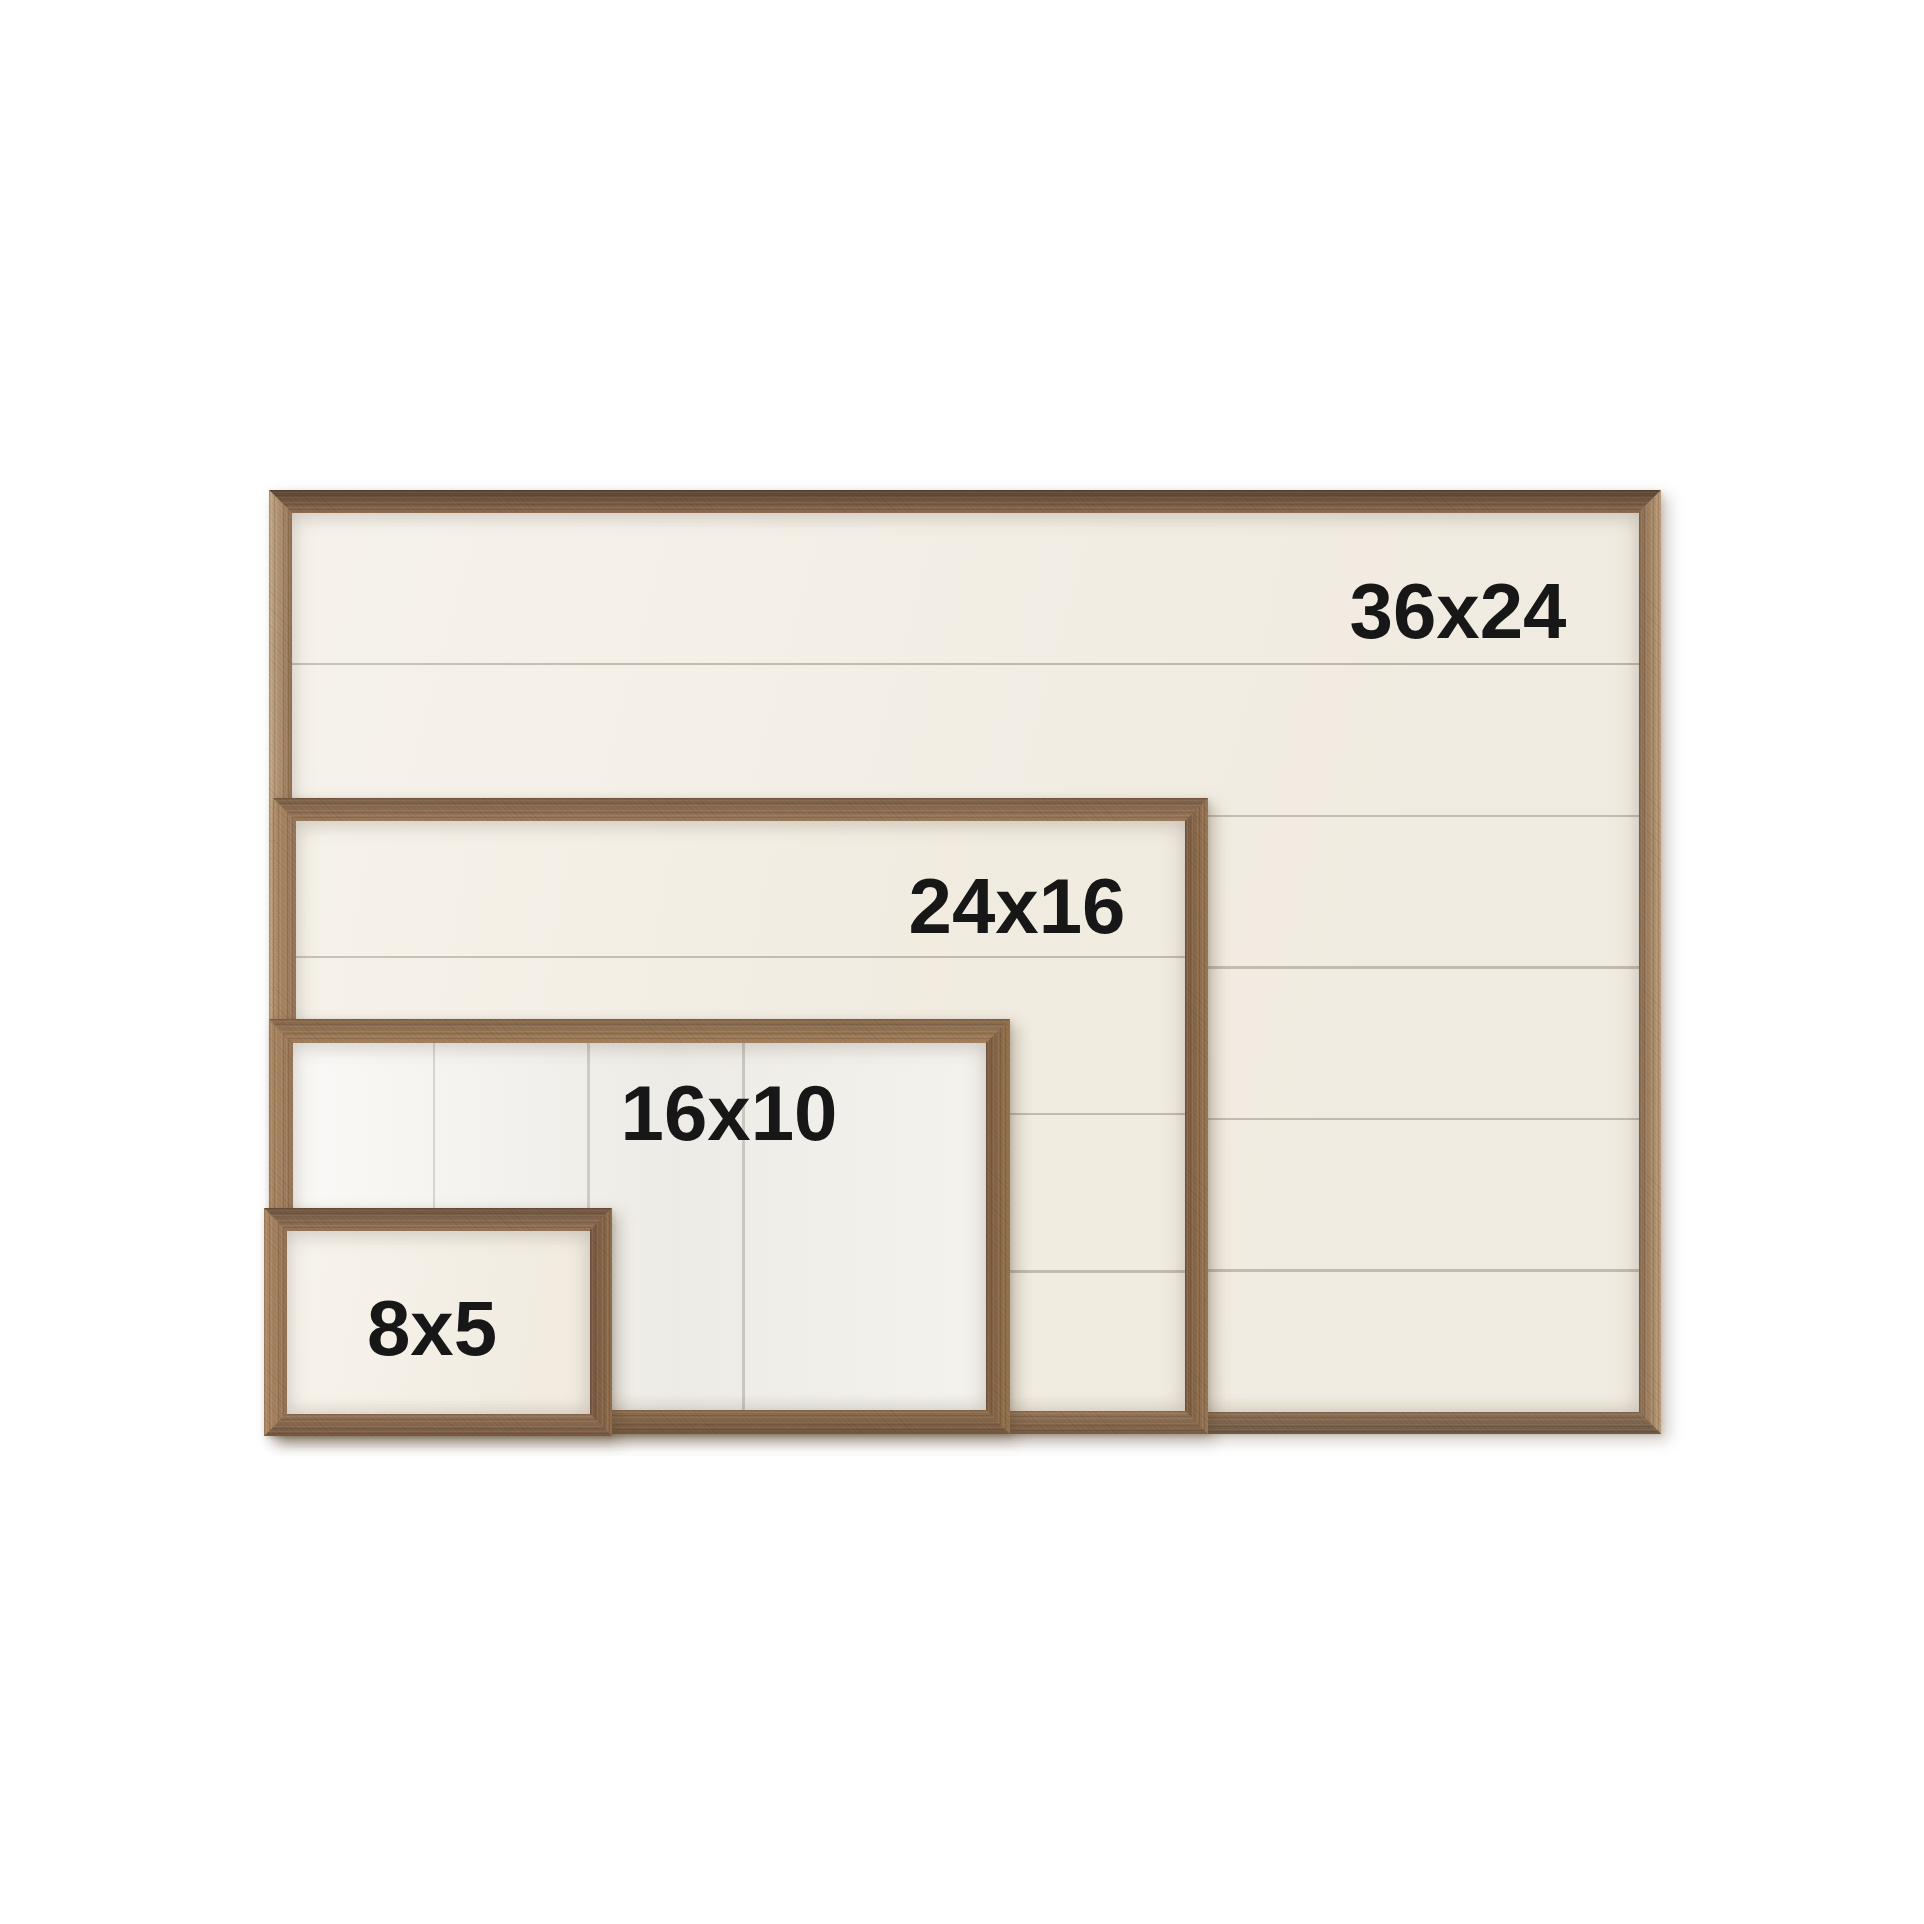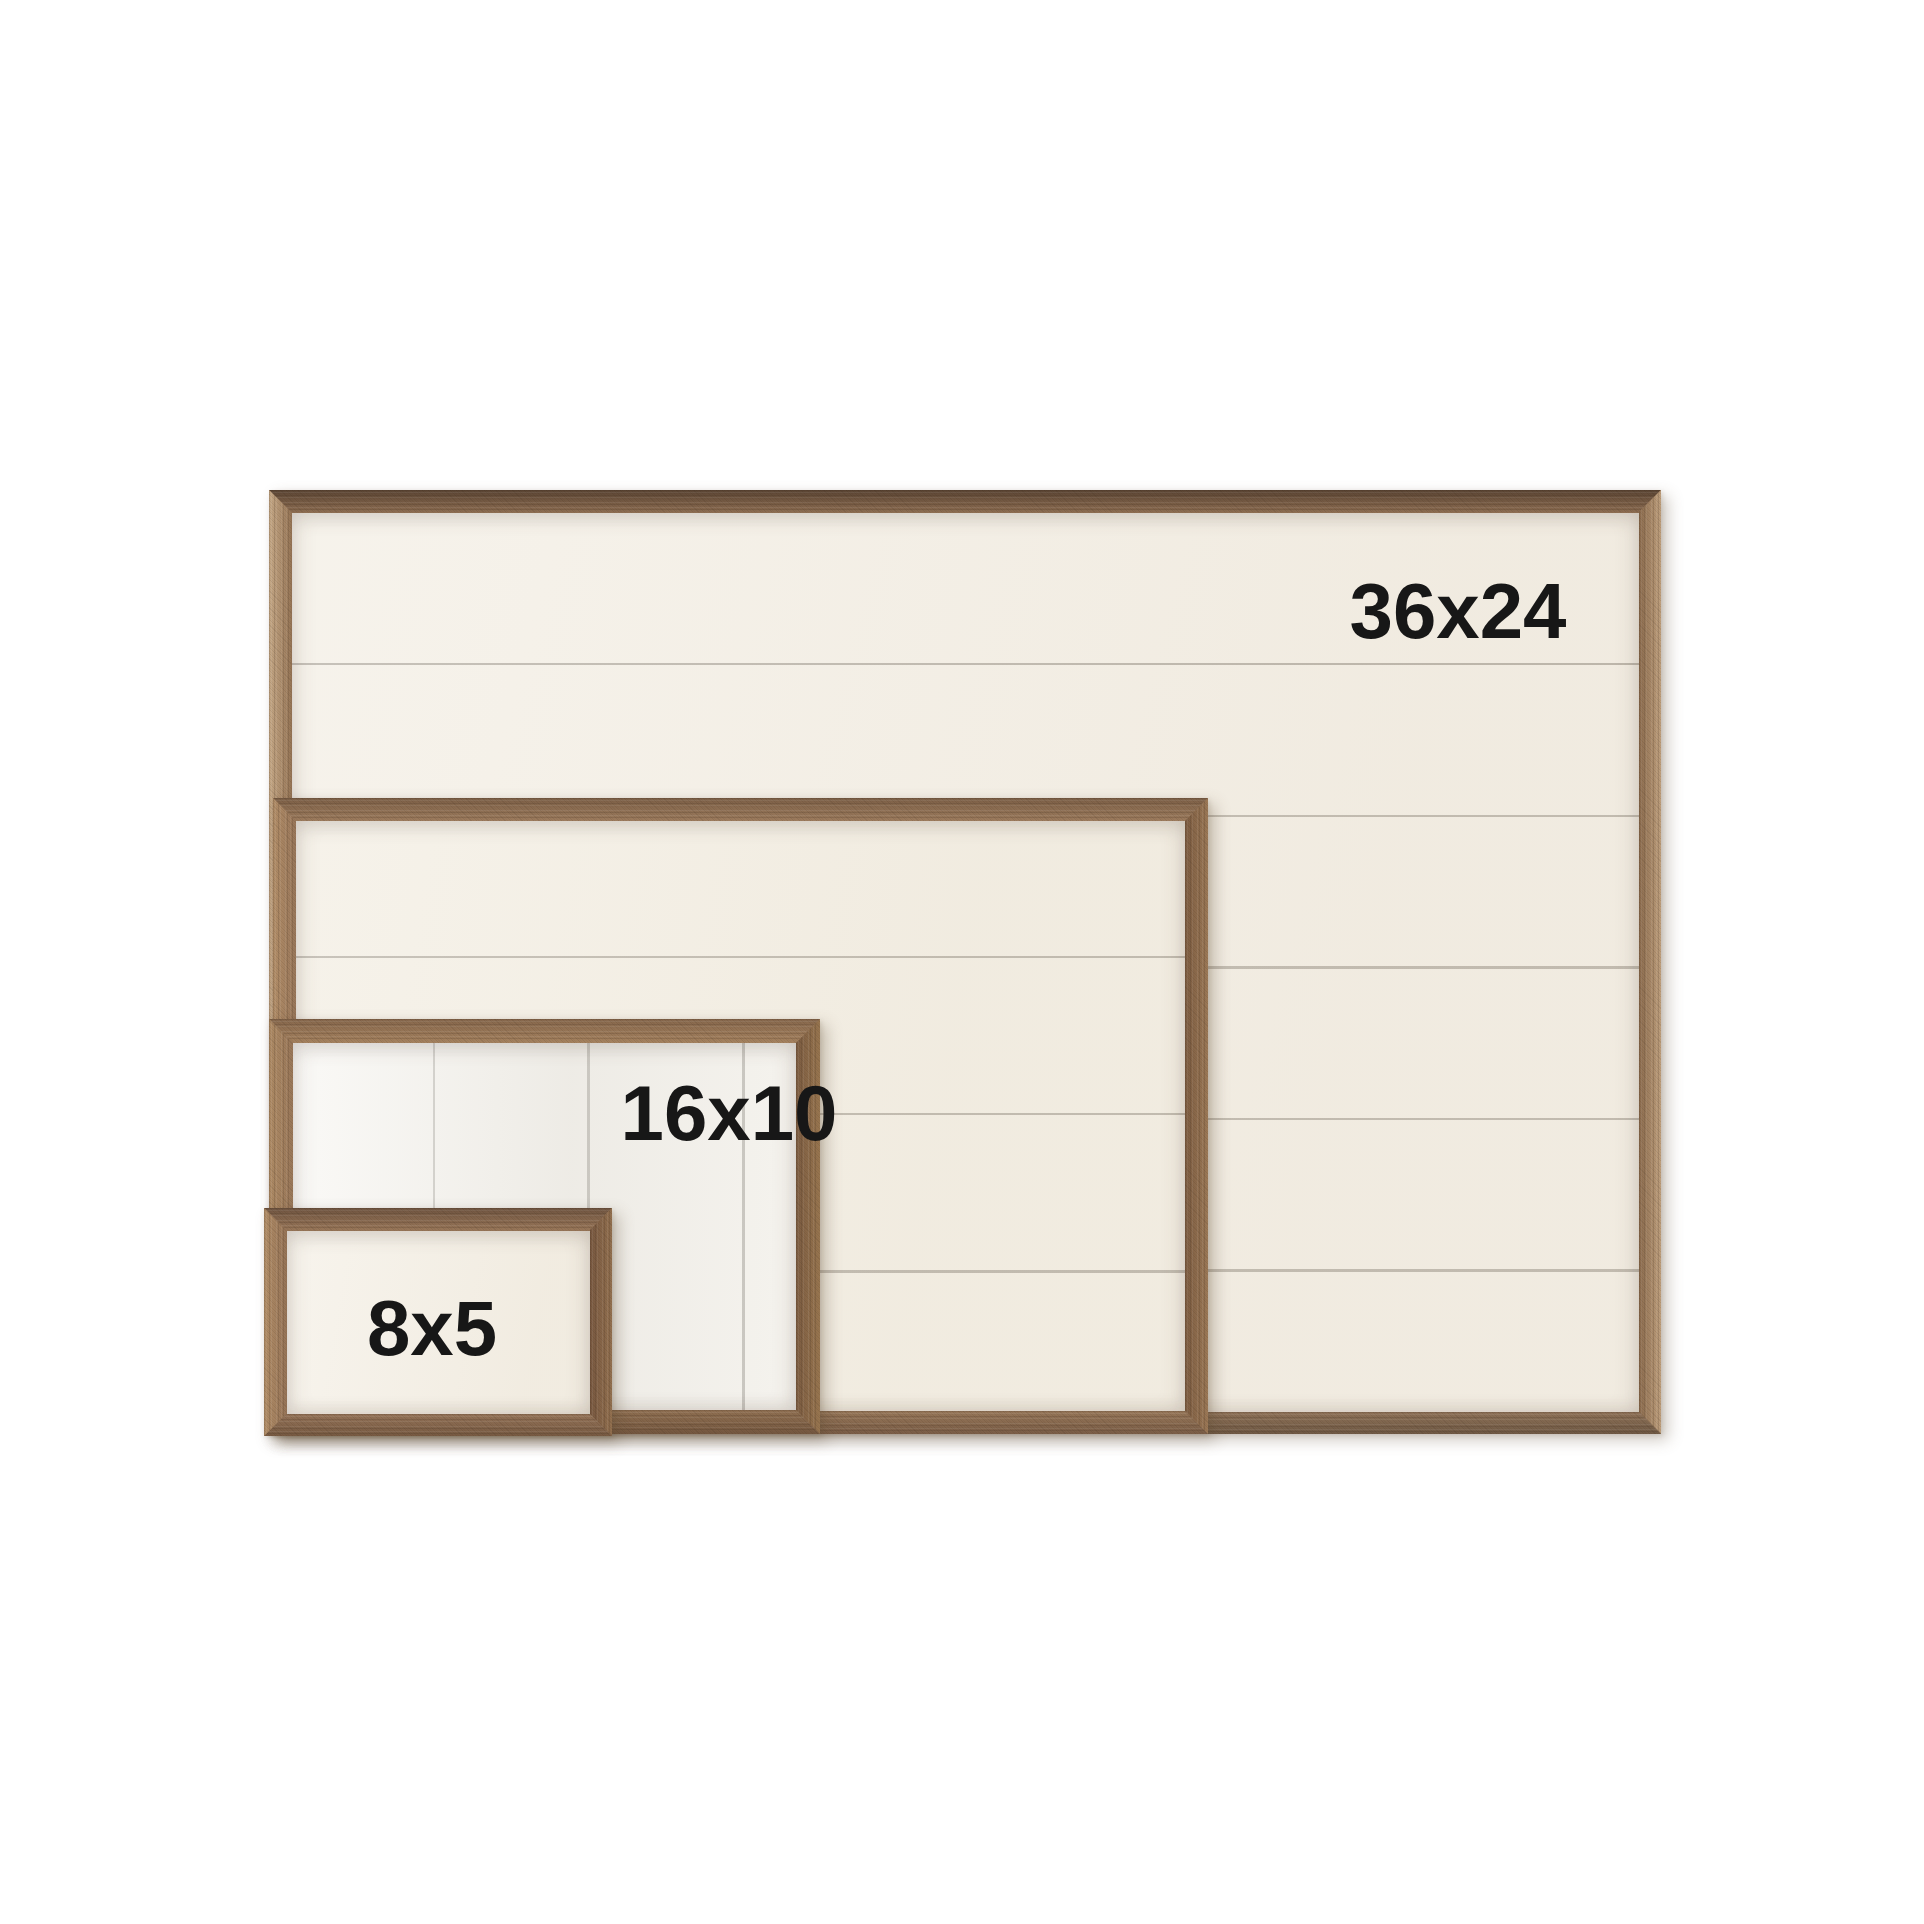--- a/index.html
+++ b/index.html
@@ -120,21 +120,21 @@
       linear-gradient(180deg,
         rgba(0,0,0,0) 0 135px, rgba(122,114,102,.50) 135px 137px,
         rgba(0,0,0,0) 137px 292px, rgba(122,114,102,.50) 292px 294px,
         rgba(0,0,0,0) 294px 449px, rgba(122,114,102,.50) 449px 452px,
         rgba(0,0,0,0) 452px);
   }
   .board-24 .size-label { left: 744px; top: 108px; }
 
   
   .board-16 {
-    left: 269px; top: 1019px; width: 551px; height: 415px; --ft: 24px;
+    left: 269px; top: 1019px; width: 741px; height: 415px; --ft: 24px;
     --wt1: #86674c; --wt2: #a5825f;
     --wb1: #74573f; --wb2: #907052;
     --wl1: #ae8b65; --wl2: #997759;
     --wr1: #97754f; --wr2: #7c5c41;
   }
   .board-16 .panel {
     background-color: #f5f3ee;
     background-image:
       linear-gradient(90deg, rgba(255,255,255,.50), rgba(226,223,216,.38) 55%, rgba(243,241,236,.25)),
       linear-gradient(90deg,
@@ -172,20 +172,21 @@
     <div class="side left"></div>
     <div class="size-label">36x24</div>
   </div>
 
   <div class="board board-24">
     <div class="panel"></div>
     <div class="side top"></div>
     <div class="side right"></div>
     <div class="side bottom"></div>
     <div class="side left"></div>
+    <div class="size-label">24x16</div>
   </div>
 
   <div class="board board-16">
     <div class="panel"></div>
     <div class="side top"></div>
     <div class="side right"></div>
     <div class="side bottom"></div>
     <div class="side left"></div>
     <div class="size-label">16x10</div>
   </div>

